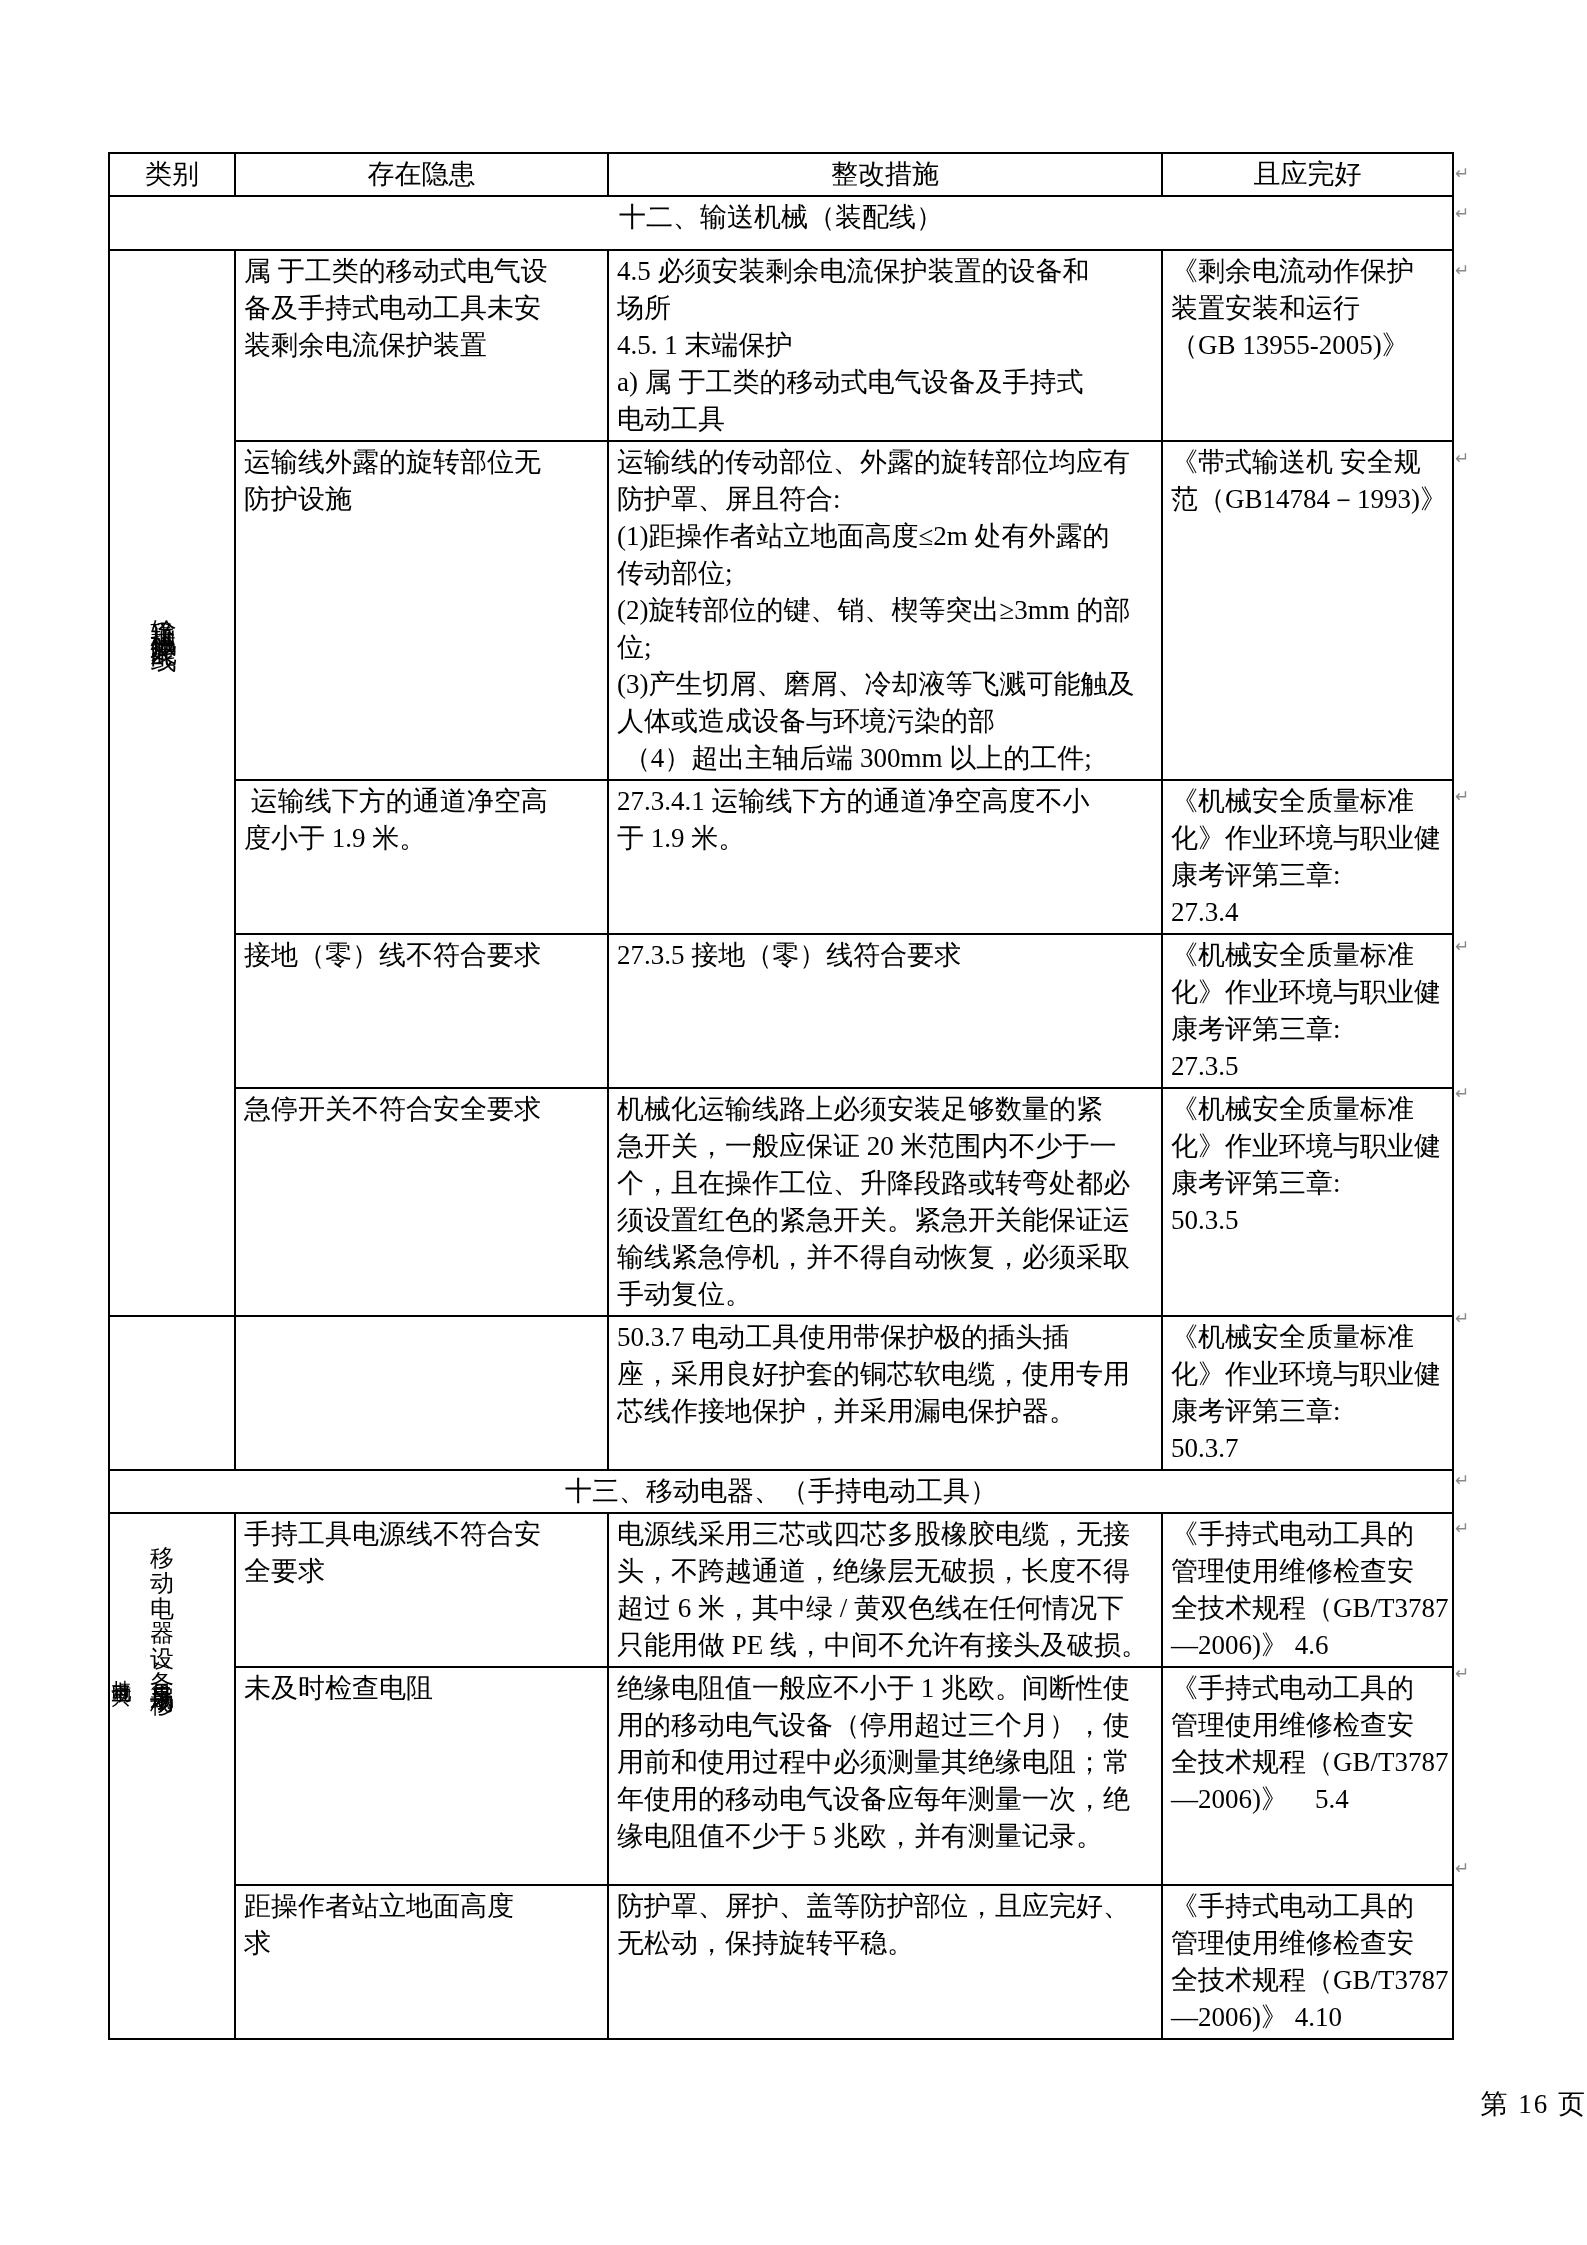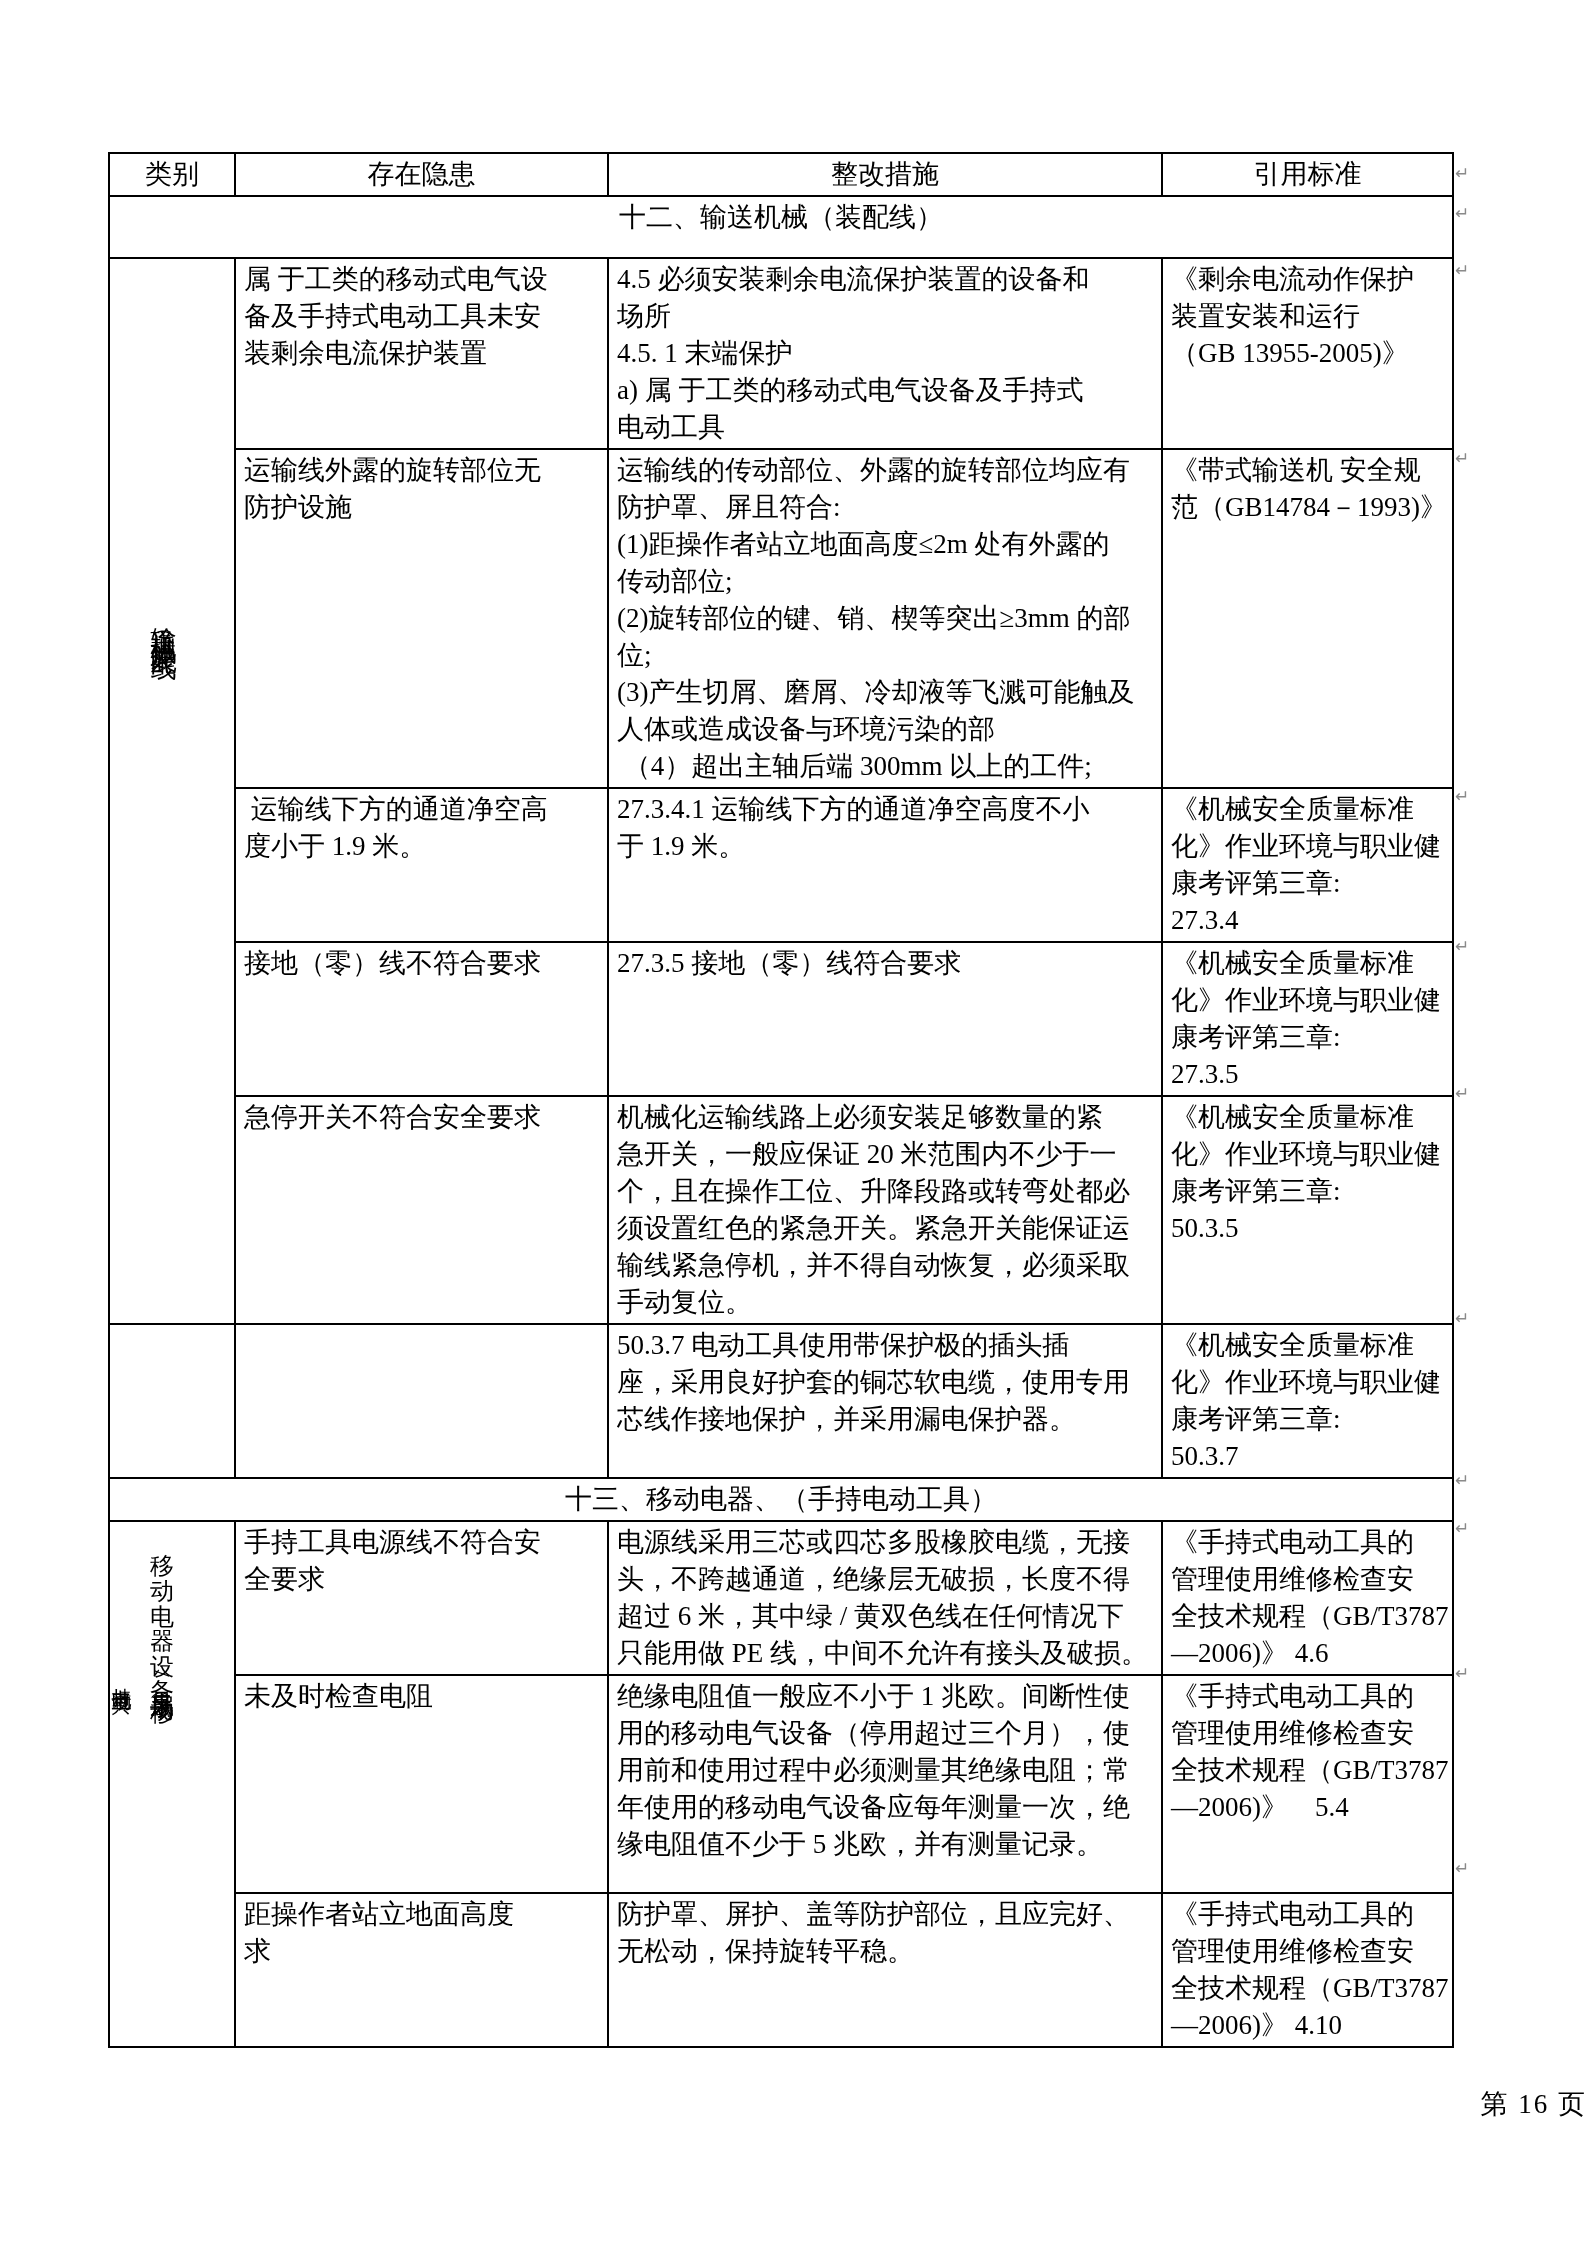--- a/index.html
+++ b/index.html
@@ -50,24 +50,24 @@
         <col style="width:373px">
         <col style="width:554px">
         <col style="width:291px">
     </colgroup>
 
     <tbody>
         <tr style="height:40px">
       <th class="hdr">类别</th>
       <th class="hdr">存在隐患</th>
       <th class="hdr">整改措施</th>
-      <th class="hdr">引用标准</th>
-    </tr>
-
-    <tr style="height:62px">
+      <th class="hdr">且应完好</th>
+    </tr>
+
+    <tr style="height:54px">
       <td class="banner" colspan="4">十二、输送机械（装配线）</td>
     </tr>
 
     <tr style="height:185px">
       <td class="cat" rowspan="5">
         <span class="vtext v12">输送机械（装配线）</span>
       </td>
       <td class="vm">属 于工类的移动式电气设
 备及手持式电动工具未安
 装剩余电流保护装置</td>

